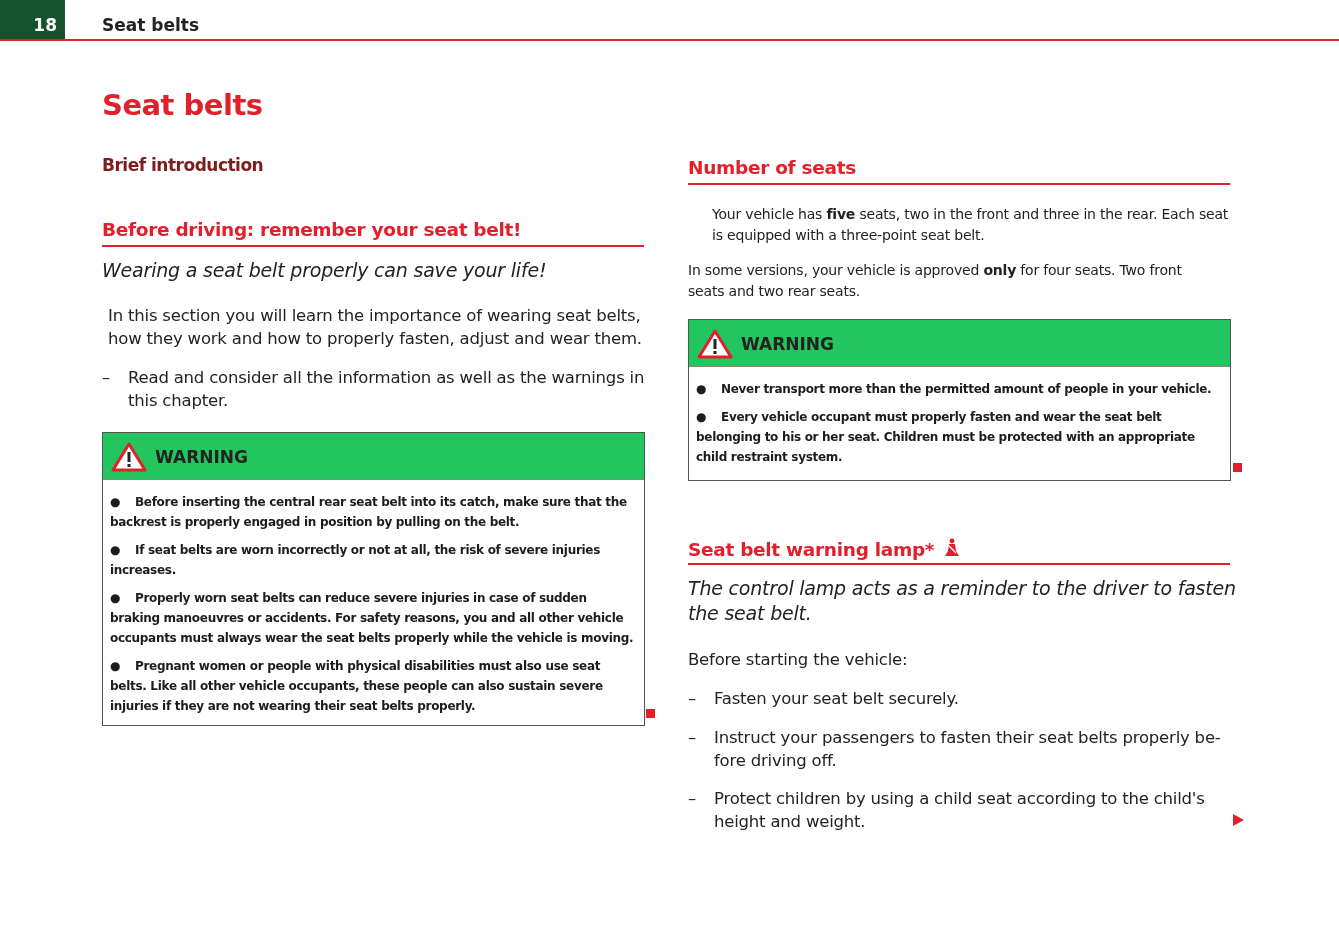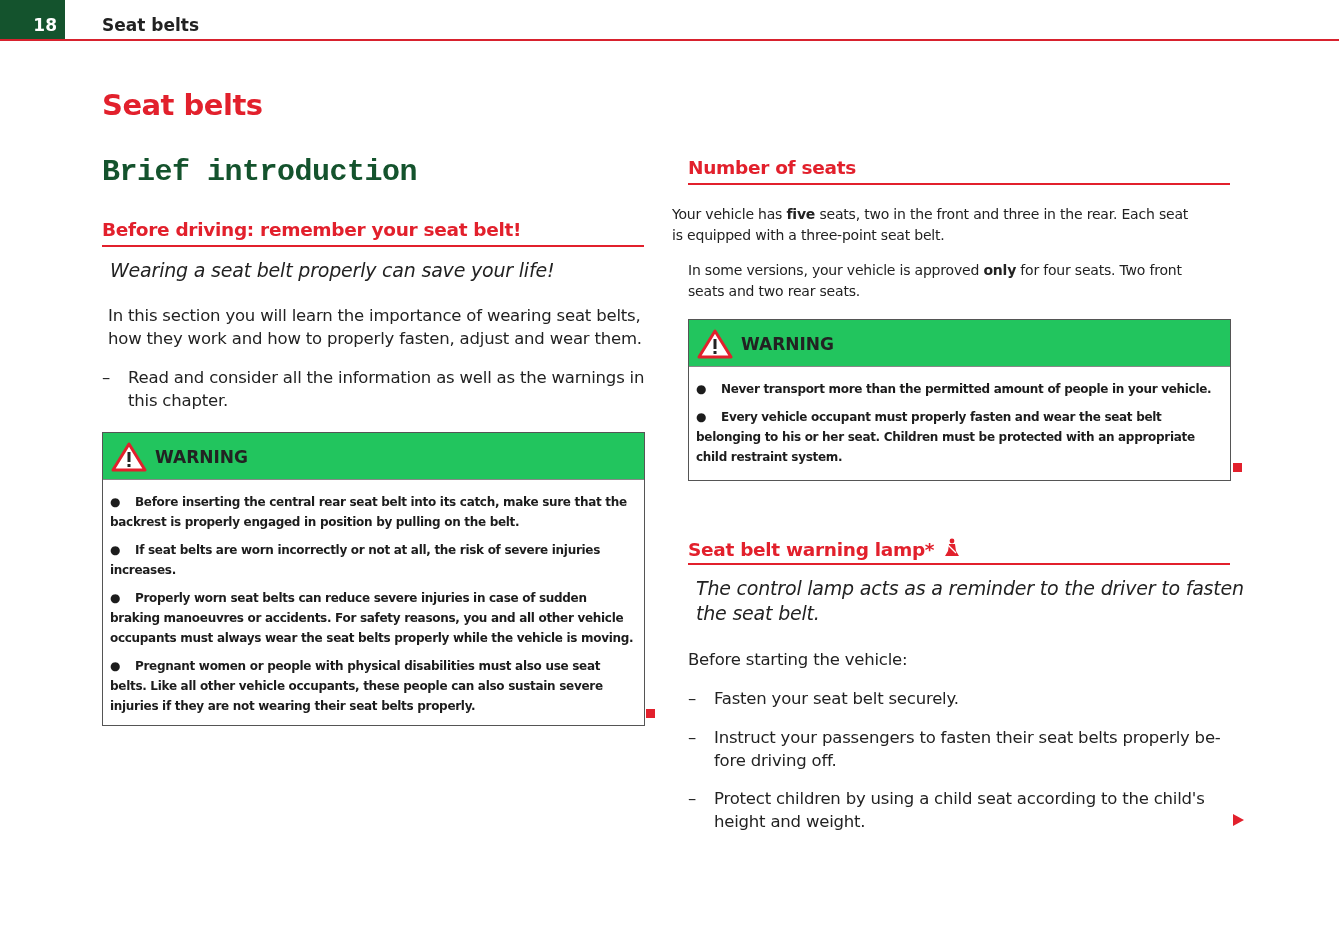--- a/index.html
+++ b/index.html
@@ -8,26 +8,26 @@
     font-family: "DejaVu Sans", "Liberation Sans", sans-serif;
     color: #1a1a1a;
   }
   
   .hdr-rule { position: absolute; left: 0; top: 39px; width: 1339px; height: 2px; background: #d8222e; }
   .page-num-box { position: absolute; left: 0; top: 0; width: 65px; height: 40px; background: #14532d; }
   .page-num { position: absolute; right: 8px; top: 15px; color: #fff; font-weight: bold; font-size: 17px; font-family: "DejaVu Sans", sans-serif; }
   .hdr-title { position: absolute; left: 102px; top: 15px; font-weight: bold; font-size: 17px; color: #222; }
 
   .h1 { position: absolute; left: 102px; top: 88px; font-size: 29px; font-weight: bold; color: #e2202c; letter-spacing: -0.5px; }
-  .h2 { position: absolute; left: 102px; top: 155px; font-size: 30px; font-weight: bold; color: #14532d; letter-spacing: -0.5px; font-family: Liberation Mono, monospace; }
+  .h2 { position: absolute; left: 102px; top: 155px; font-size: 17px; font-weight: bold; color: #7f1d1d; letter-spacing: -0.5px; }
 
   .h3 { position: absolute; font-size: 18.5px; font-weight: bold; color: #e2202c; letter-spacing: -0.3px; text-align: right; }
   .h3-rule { position: absolute; height: 2px; background: #e2202c; }
 
-  .lead { position: absolute; font-style: italic; font-size: 19px; color: #222; line-height: 25px; font-family: "DejaVu Sans", sans-serif; letter-spacing: -0.2px; margin-left: 8px; }
+  .lead { position: absolute; font-style: italic; font-size: 19px; color: #222; line-height: 25px; font-family: "DejaVu Sans", sans-serif; letter-spacing: -0.2px; }
   .body-l { position: absolute; font-size: 16.5px; color: #222; line-height: 23px; letter-spacing: -0.2px; }
   .body-s { position: absolute; font-size: 14px; color: #222; line-height: 21px; letter-spacing: -0.2px; }
 
   .dash-item { position: absolute; font-size: 16.5px; line-height: 23px; color: #222; letter-spacing: -0.2px; }
   .dash-item .dash { position: absolute; left: 0; top: 0; }
   .dash-item .txt { position: absolute; left: 26px; top: 0; }
 
   .warn { position: absolute; border: 1px solid #555; background: #fff; }
   .warn-head { height: 46px; background: #22c55e; border-bottom: 1px solid #888; position: relative; }
   .warn-icon { position: absolute; left: 8px; top: 9px; width: 36px; height: 30px; }
@@ -85,21 +85,21 @@
     <div class="warn-item"><span class="bullet">●</span><span>If seat belts are worn incorrectly or not at all, the risk of severe injuries increases.</span></div>
     <div class="warn-item"><span class="bullet">●</span><span>Properly worn seat belts can reduce severe injuries in case of sudden braking manoeuvres or accidents. For safety reasons, you and all other vehicle occupants must always wear the seat belts properly while the vehicle is moving.</span></div>
     <div class="warn-item"><span class="bullet">●</span><span>Pregnant women or people with physical disabilities must also use seat belts. Like all other vehicle occupants, these people can also sustain severe injuries if they are not wearing their seat belts properly.</span></div>
   </div>
 </div>
 <div class="end-mark" style="left:646px; top:709px;"></div>
 
 <div class="h3" style="left:688px; top:157px;">Number of seats</div>
 <div class="h3-rule" style="left:688px; top:183px; width:542px;"></div>
 
-<div class="body-s" style="left:672px; top:204px; width:545px;">
+<div class="body-s" style="left:712px; top:204px; width:545px;">
   <div><span>Your vehicle has </span><b>five</b><span> seats, two in the front and three in the rear. Each seat</span></div>
   <div>is equipped with a three-point seat belt.</div>
 </div>
 
 <div class="body-s" style="left:688px; top:260px; width:545px;">
   <div><span>In some versions, your vehicle is approved </span><b>only</b><span> for four seats. Two front</span></div>
   <div>seats and two rear seats.</div>
 </div>
 
 <div class="warn" style="left:688px; top:319px; width:541px; height:160px;">

